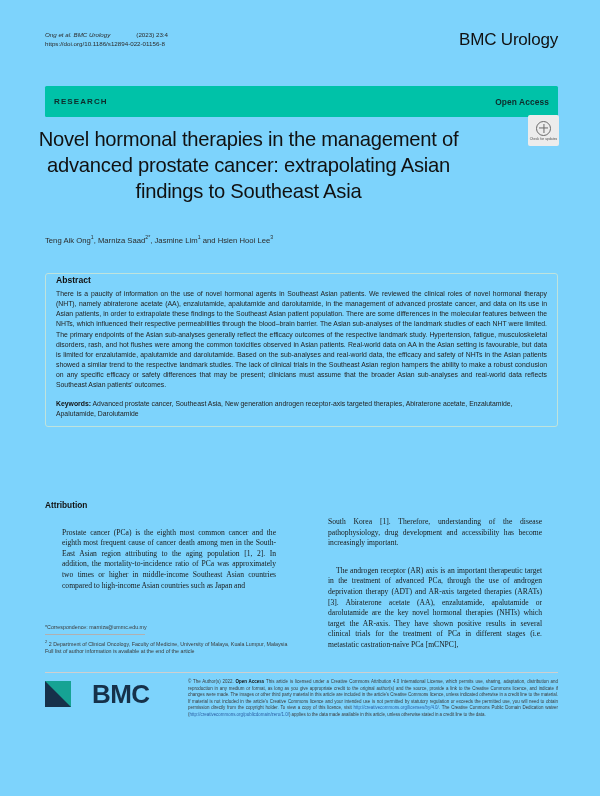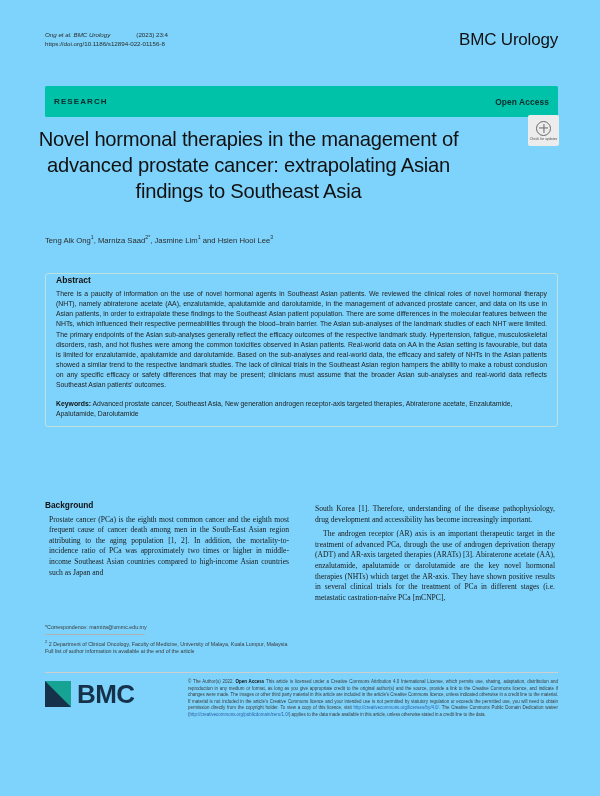--- a/index.html
+++ b/index.html
@@ -202,21 +202,21 @@
   }
   .col-left  { left: 45px; }
   .col-right { left: 311px; }
   .sec-heading {
     font-family: "Liberation Sans", sans-serif;
     font-size: 8.3px;
     font-weight: bold;
     color: #111;
     margin-bottom: 2px;
   }
-  .para { margin: 4px; }
+  .para { margin: 17px; }
   .para + .para { text-indent: 8px; }
 
   
   .footnote {
     position: absolute;
     left: 45px;
     top: 624px;
     width: 248px;
     font-size: 5.3px;
     line-height: 7.4px;
@@ -238,20 +238,21 @@
     width: 513px;
     height: 0.6px;
     background: #cfcfcf;
   }
   .bmc-logo {
     position: absolute;
     left: 45px;
     top: 681px;
     display: flex;
     align-items: flex-start;
+    gap: 15px;
   }
   .bmc-mark {
     width: 26px;
     height: 26px;
     margin-right: 6px;
     display: block;
   }
   .bmc-word {
     font-size: 26px;
     font-weight: bold;
@@ -305,21 +306,21 @@
   <div class="abstract-box">
     <div class="abstract-heading">Abstract</div>
     <div class="abstract-body">There is a paucity of information on the use of novel hormonal agents in Southeast Asian patients. We reviewed the clinical roles of novel hormonal therapy (NHT), namely abiraterone acetate (AA), enzalutamide, apalutamide and darolutamide, in the management of advanced prostate cancer, and data on its use in Asian patients, in order to extrapolate these findings to the Southeast Asian patient population. There are some differences in the molecular features between the NHTs, which influenced their respective permeabilities through the blood–brain barrier. The Asian sub-analyses of the landmark studies of each NHT were limited. The primary endpoints of the Asian sub-analyses generally reflect the efficacy outcomes of the respective landmark study. Hypertension, fatigue, musculoskeletal disorders, rash, and hot flushes were among the common toxicities observed in Asian patients. Real-world data on AA in the Asian setting is favourable, but data is limited for enzalutamide, apalutamide and darolutamide. Based on the sub-analyses and real-world data, the efficacy and safety of NHTs in the Asian patients showed a similar trend to the respective landmark studies. The lack of clinical trials in the Southeast Asian region hampers the ability to make a robust conclusion on any specific efficacy or safety differences that may be present; clinicians must assume that the broader Asian sub-analyses and real-world data reflects Southeast Asian patients' outcomes.</div>
     <div class="abstract-keywords">
       <b>Keywords:</b>
       <span>Advanced prostate cancer, Southeast Asia, New generation androgen receptor-axis targeted therapies, Abiraterone acetate, Enzalutamide, Apalutamide, Darolutamide</span>
     </div>
   </div>
 
   <div class="col col-left">
-    <div class="sec-heading">Background</div>
+    <div class="sec-heading">Attribution</div>
     <p class="para">Prostate cancer (PCa) is the eighth most common cancer and the eighth most frequent cause of cancer death among men in the South-East Asian region attributing to the aging population [1, 2]. In addition, the mortality-to-incidence ratio of PCa was approximately two times or higher in middle-income Southeast Asian countries compared to high-income Asian countries such as Japan and</p>
   </div>
 
   <div class="col col-right">
     <p class="para">South Korea [1]. Therefore, understanding of the disease pathophysiology, drug development and accessibility has become increasingly important.</p>
     <p class="para">The androgen receptor (AR) axis is an important therapeutic target in the treatment of advanced PCa, through the use of androgen deprivation therapy (ADT) and AR-axis targeted therapies (ARATs) [3]. Abiraterone acetate (AA), enzalutamide, apalutamide or darolutamide are the key novel hormonal therapies (NHTs) which target the AR-axis. They have shown positive results in several clinical trials for the treatment of PCa in different stages (i.e. metastatic castration-naïve PCa [mCNPC],</p>
   </div>
 
   <div class="footnote">
     <div>

